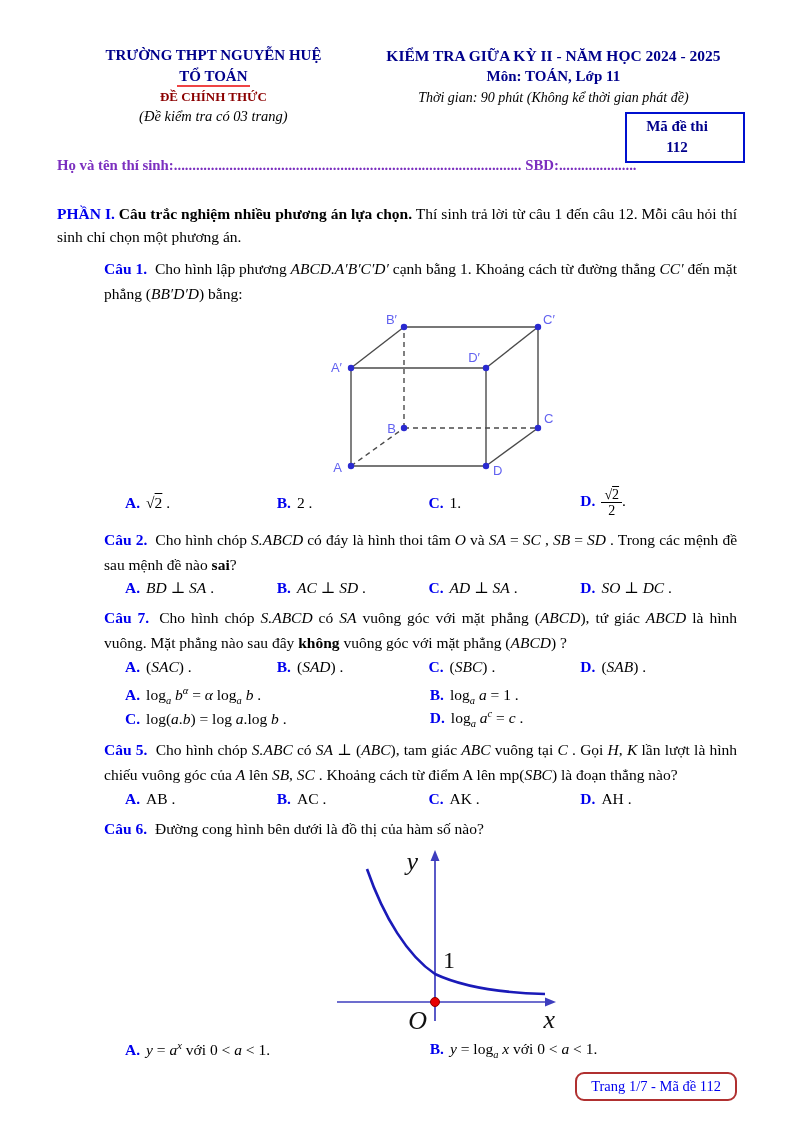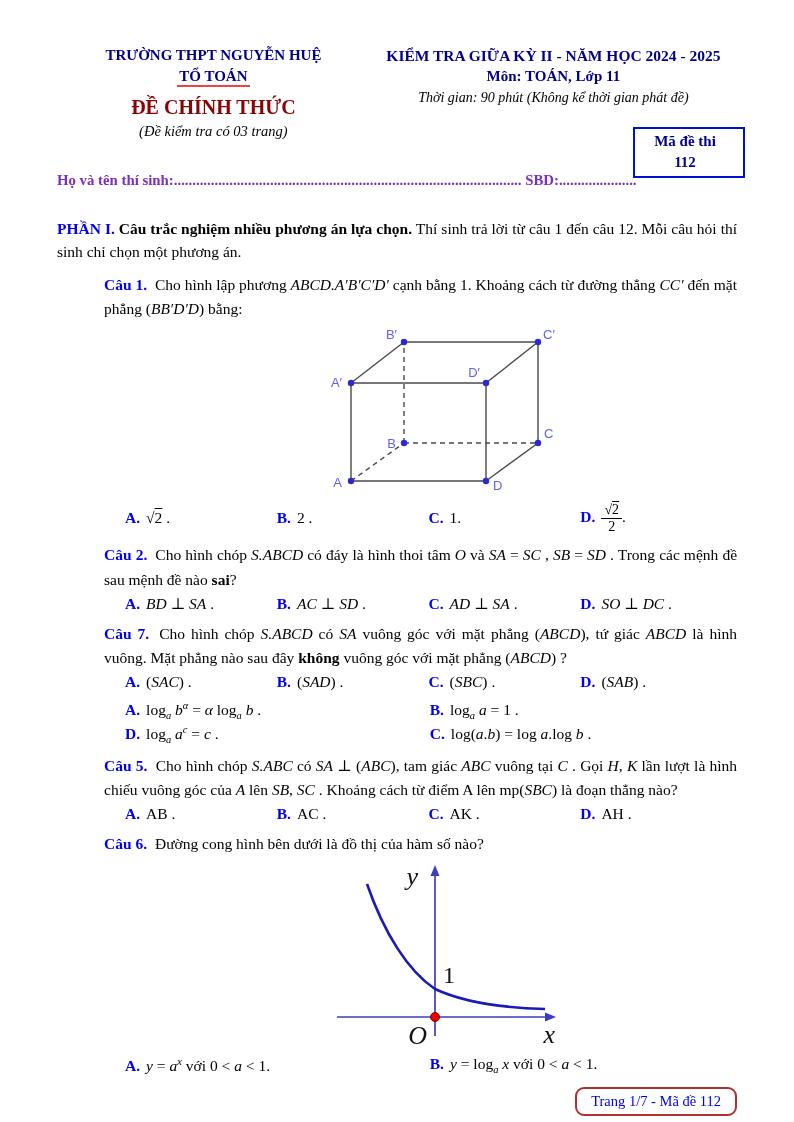--- a/index.html
+++ b/index.html
@@ -10,38 +10,38 @@
   }
   .page{position:relative;padding:46px 57px 0 57px;}
 
   
   .header{display:flex;}
   .header-left{width:46%;text-align:center;line-height:1.32;}
   .header-right{width:54%;text-align:center;line-height:1.32;}
   .school{font-weight:bold;color:#00008B;font-size:15px;}
   .dept{font-weight:bold;color:#00008B;font-size:15px;margin-top:1px;}
   .dept span{border-bottom:2px solid #ef4444;padding:0 2px 1px 2px;}
-  .official{font-weight:bold;color:#8B0000;font-size:20px;margin-top:7px;}
+  .official{font-weight:bold;color:#8B0000;font-size:13px;margin-top:1px;}
   .pages-note{font-style:italic;font-size:14.5px;margin-top:2px;}
   .exam-title{font-weight:bold;color:#00008B;font-size:15.5px;}
   .subject{font-weight:bold;color:#00008B;font-size:15px;margin-top:1px;}
   .duration{font-style:italic;font-size:14px;margin-top:2px;}
 
   
   .meta-row{position:relative;height:52px;}
   .candidate-line{
     position:absolute;left:0;bottom:4px;width:585px;
     color:#7B2FBF;font-weight:bold;font-size:14.8px;
     white-space:nowrap;overflow:hidden;
   }
   .code-box{
     position:absolute;right:-8px;top:-14px;width:96px;
     border:2px solid #0010CF;text-align:center;
     color:#00008B;font-weight:bold;font-size:15px;line-height:1.4;
-    padding:2px 10px 3px 2px;background:#fff;
+    padding:2px 18px 3px 2px;background:#fff;
   }
 
   
   .section-intro{margin-top:24px;text-align:justify;line-height:1.5;}
   .sec-label{color:#0000EE;font-weight:bold;}
   .sec-title{font-weight:bold;}
 
   
   .question{margin-top:9px;margin-left:47px;}
   .q-text{text-align:justify;line-height:1.6;}
@@ -181,22 +181,22 @@
       <div class="opt"><span class="q-letter">D.</span><span>(<i>SAB</i>) .</span></div>
     </div>
   </div>
 
   <div class="question">
     <div class="opts opts-2">
       <div class="opt"><span class="q-letter">A.</span><span>log<sub><i>a</i></sub> <i>b</i><sup><i>α</i></sup> = <i>α</i> log<sub><i>a</i></sub> <i>b</i> .</span></div>
       <div class="opt"><span class="q-letter">B.</span><span>log<sub><i>a</i></sub> <i>a</i> = 1 .</span></div>
     </div>
     <div class="opts opts-2">
+      <div class="opt"><span class="q-letter">C.</span><span>log(<i>a</i>.<i>b</i>) = log <i>a</i>.log <i>b</i> .</span></div>
       <div class="opt"><span class="q-letter">D.</span><span>log<sub><i>a</i></sub> <i>a</i><sup><i>c</i></sup> = <i>c</i> .</span></div>
-      <div class="opt"><span class="q-letter">C.</span><span>log(<i>a</i>.<i>b</i>) = log <i>a</i>.log <i>b</i> .</span></div>
     </div>
   </div>
 
   <div class="question">
     <div class="q-text">
       <span class="q-label">Câu 5.</span>
       <span>Cho hình chóp <i>S.ABC</i> có <i>SA</i> ⊥ (<i>ABC</i>), tam giác <i>ABC</i> vuông tại <i>C</i> . Gọi <i>H</i>, <i>K</i> lần lượt là hình chiếu vuông góc của <i>A</i> lên <i>SB</i>, <i>SC</i> . Khoảng cách từ điểm A lên mp(<i>SBC</i>) là đoạn thẳng nào?</span>
     </div>
     <div class="opts opts-4">
       <div class="opt"><span class="q-letter">A.</span><span>AB .</span></div>

